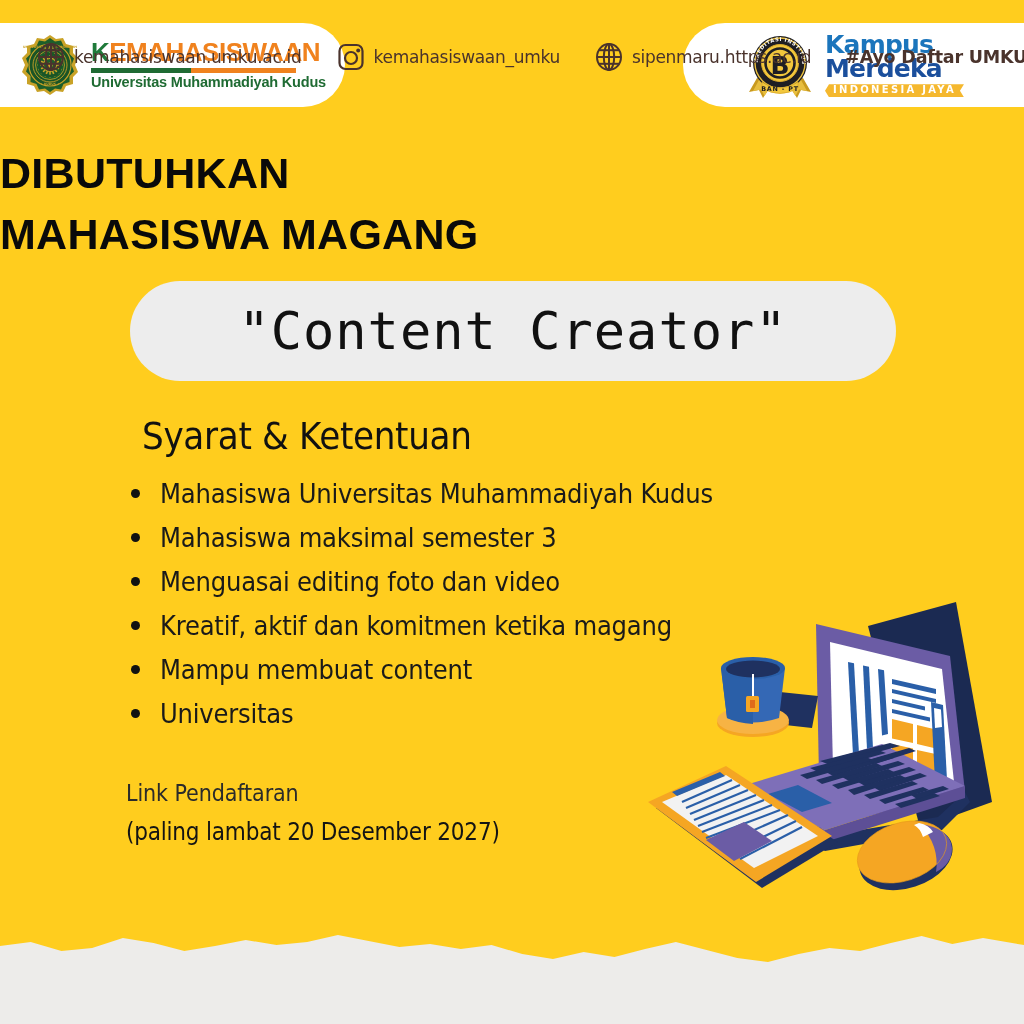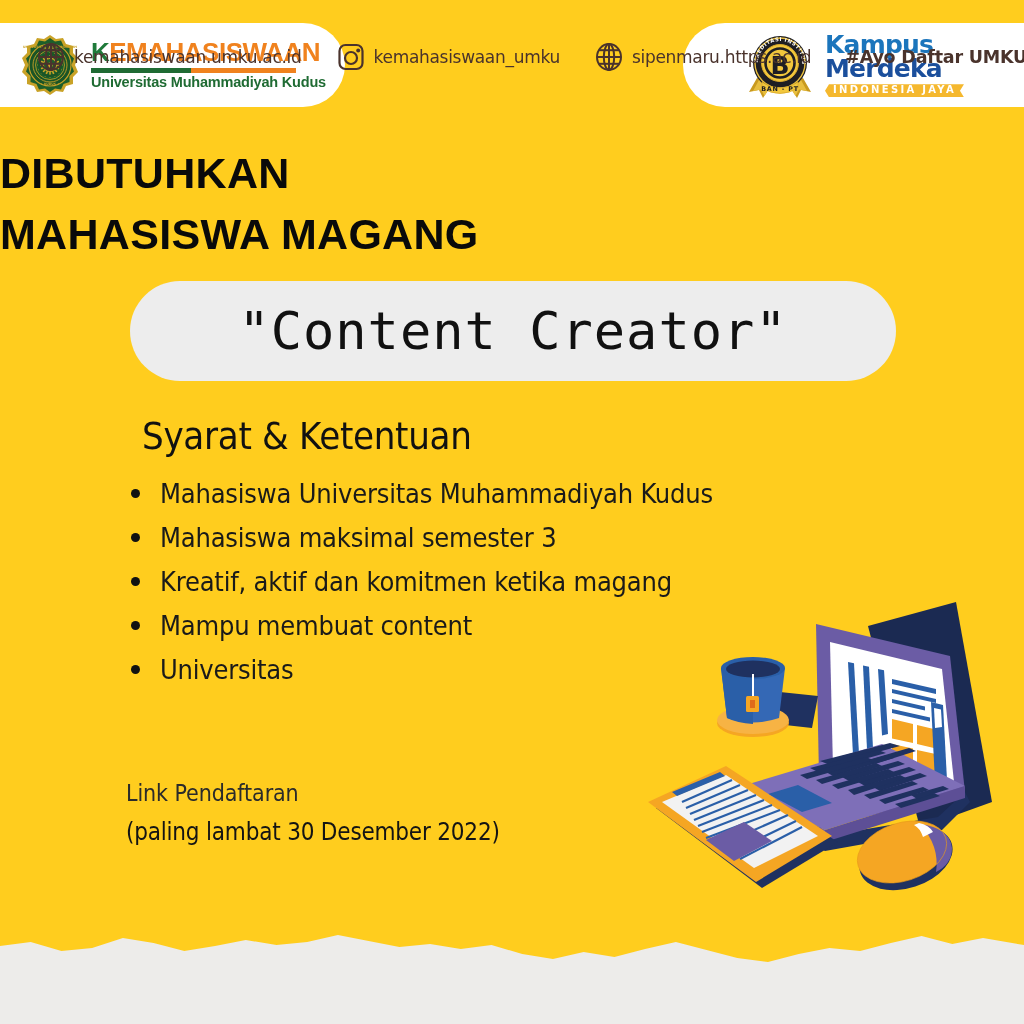--- a/index.html
+++ b/index.html
@@ -357,28 +357,29 @@
 
   <div class="role-pill">
     <span class="role-pill-text">"Content Creator"</span>
   </div>
 
   <div class="req-title">Syarat &amp; Ketentuan</div>
 
   <ul class="req-list">
     <li><span class="bullet"></span><span>Mahasiswa Universitas Muhammadiyah Kudus</span></li>
     <li><span class="bullet"></span><span>Mahasiswa maksimal semester 3</span></li>
+    <li><span class="bullet"></span><span>Menguasai editing foto dan video</span></li>
     <li><span class="bullet"></span><span>Kreatif, aktif dan komitmen ketika magang</span></li>
     <li><span class="bullet"></span><span>Mampu membuat content</span></li>
     <li><span class="bullet"></span><span>Universitas</span></li>
   </ul>
 
   <div class="link-block">
     <div class="link-label">Link Pendaftaran</div>
-    <div class="link-deadline">(paling lambat  30 Desember 2022)</div>
+    <div class="link-deadline">(paling lambat  20 Desember 2027)</div>
   </div>
 
   <div class="illustration">
     <svg width="404" height="336" viewBox="0 0 404 336">
 
       <path d="M248 30 L336 6 L372 206 L300 232 Z" fill="#1B2A52"></path>
 
       <path d="M196 28 L330 60 L345 196 L200 232 Z" fill="#6B5CA5"></path>
 
       <path d="M210 46 L322 73 L334 186 L214 214 Z" fill="#FFFFFF"></path>

